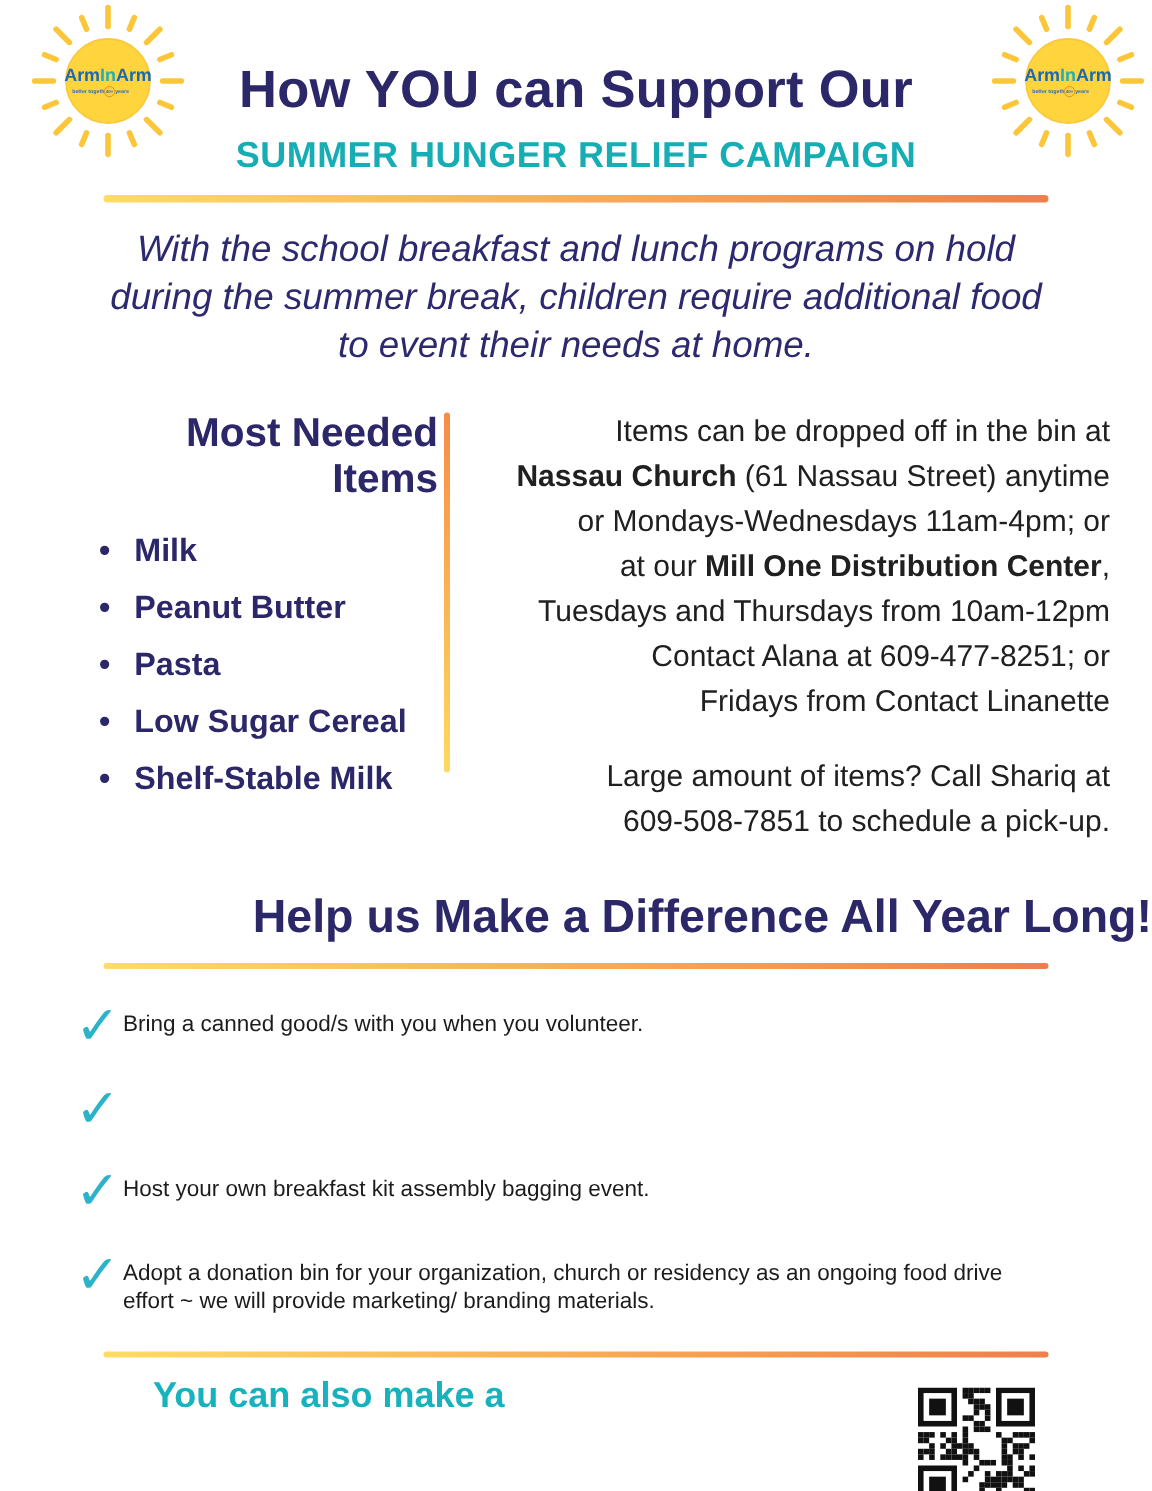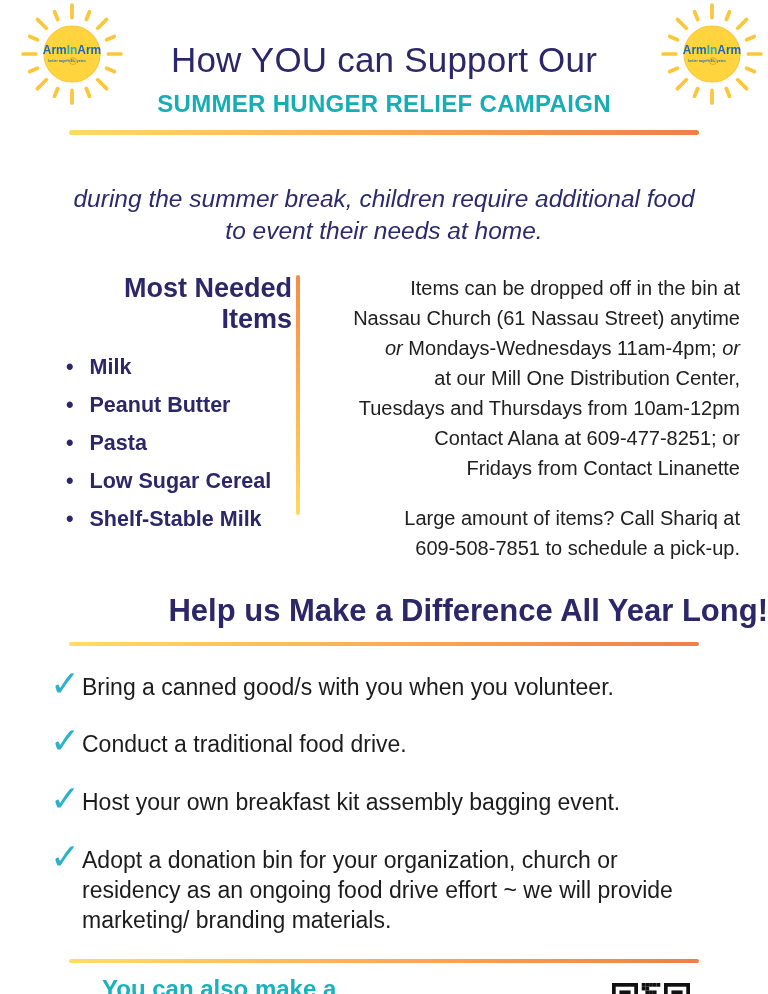--- a/index.html
+++ b/index.html
@@ -4,21 +4,21 @@
 <style>
   html,body{margin:0;padding:0;}
   body{
     width:768px;height:994px;background:#ffffff;position:relative;overflow:hidden;
     font-family:"Liberation Sans",sans-serif;
   }
   .sun{position:absolute;width:104px;height:104px;}
   .sun-left{left:20px;top:2px;}
   .sun-right{right:4px;top:2px;}
   .title{
-    margin:40px 0 0;text-align:center;font-size:35px;font-weight:400;
+    margin:40px 0 0;text-align:center;font-size:35px;font-weight:700;
     color:#2b2768;letter-spacing:.2px;
   }
   .subtitle{
     margin:10px 0 0;text-align:center;font-size:24px;font-weight:700;
     color:#17adb4;letter-spacing:.3px;
   }
   .hr{
     height:5px;width:630px;margin:12px auto 0;border-radius:3px;
     background:linear-gradient(90deg,#ffdc64 0%,#f8a352 60%,#ef7e4c 100%);
   }
@@ -39,33 +39,33 @@
   .needed-bullet{flex:none;}
   .vdiv{
     flex:none;width:4px;height:240px;margin:2px 0 0 4px;border-radius:2px;
     background:linear-gradient(180deg,#f68c47 0%,#ffd95f 100%);
   }
   .col-right{
     flex:1;padding:0 28px 0 18px;text-align:right;
     font-size:20px;color:#202020;line-height:1.5;
   }
   .col-right .p2{margin-top:20px;}
-  .b{font-weight:400;}
-  .i{font-style:italic;margin-top:23px;}
+  .b{font-weight:700;}
+  .i{margin-top:23px;}
   .help-heading{
     margin:30px 0 0;text-align:right;font-size:31px;font-weight:700;color:#2b2768;
   }
   .hr.thin{height:4px;margin-top:13px;}
   .checklist{margin:22px 0 0 50px;}
   .check-item{display:flex;margin-bottom:23px;}
   .check-mark{
     flex:none;width:32px;color:#2db3c9;font-size:36px;line-height:.9;font-weight:400;
   }
   .check-text{
-    font-size:23px;color:#1c1c1c;line-height:1.3;padding-top:5px;max-width:620px;
+    font-size:15px;color:#1c1c1c;line-height:1.3;padding-top:5px;max-width:620px;
   }
   .hr.bottom{height:4px;margin-top:2px;}
   .donation{position:relative;margin-top:12px;height:94px;}
   .don-text{margin-left:102px;}
   .don-line1{color:#17b2bd;font-size:24px;font-weight:700;line-height:1.18;}
   .qr{position:absolute;right:78px;top:8px;width:78px;height:78px;}
 </style>
 </head>
 <body>
 
@@ -129,21 +129,21 @@
     </svg>
   </span>
 
   <h1 class="title">How YOU can Support Our</h1>
   <h2 class="subtitle">SUMMER HUNGER RELIEF CAMPAIGN</h2>
 </div>
 
 <div class="hr"></div>
 
 <p class="intro">
-  <br>
+  <span>With the school breakfast and lunch programs on hold</span><br>
   <span>during the summer break, children require additional food</span><br>
   <span>to event their needs at home.</span>
 </p>
 
 <div class="columns">
 
   <div class="col-left">
     <div class="needed-heading">
       <span>Most Needed</span><br>
       <span>Items</span>
@@ -186,21 +186,20 @@
 <h2 class="help-heading">Help us Make a Difference All Year Long!</h2>
 <div class="hr thin"></div>
 
 <div class="checklist">
   <div class="check-item">
     <span class="check-mark">✓</span>
     <span class="check-text">Bring a canned good/s with you when you volunteer.</span>
   </div>
   <div class="check-item">
     <span class="check-mark">✓</span>
-    <span class="check-text">Conduct a traditional food drive.</span>
   </div>
   <div class="check-item">
     <span class="check-mark">✓</span>
     <span class="check-text">Host your own breakfast kit assembly bagging event.</span>
   </div>
   <div class="check-item">
     <span class="check-mark">✓</span>
     <span class="check-text">Adopt a donation bin for your organization, church or residency as an ongoing food drive effort ~ we will provide marketing/ branding materials.</span>
   </div>
 </div>

